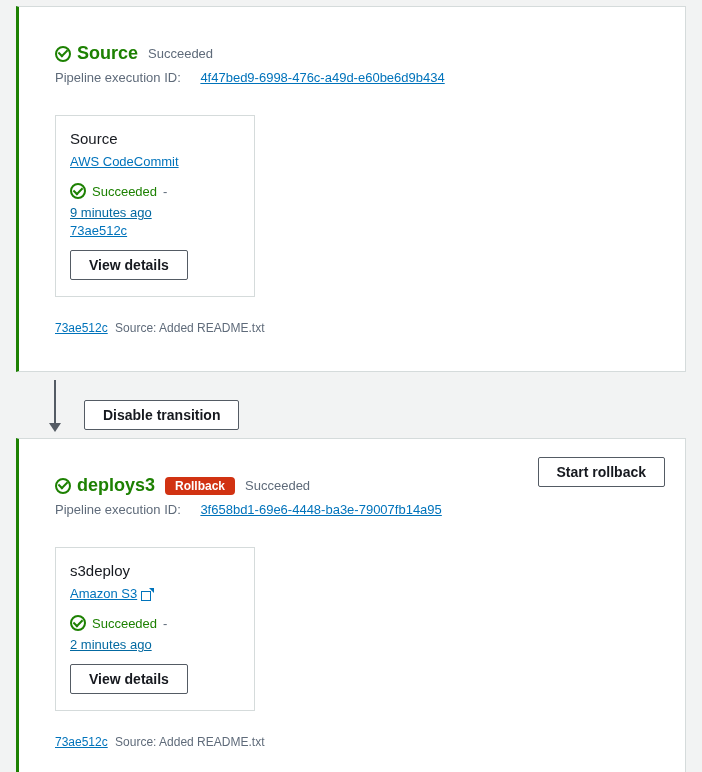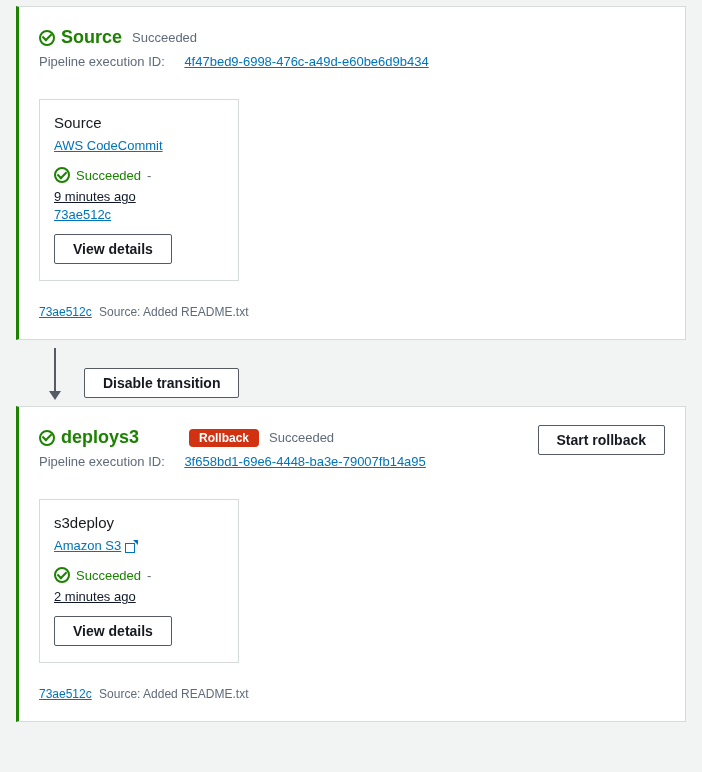--- a/index.html
+++ b/index.html
@@ -9,21 +9,21 @@
     font-size: 14px;
     color: #16191f;
     padding: 0;
     width: 702px;
   }
   .stage {
     background: #fff;
     border: 1px solid #d5dbdb;
     border-left: 3px solid #1d8102;
     margin: 6px 16px 0 16px;
-    padding: 20px;
+    padding: 36px;
     position: relative;
   }
   .stage-header {
     display: flex;
     align-items: center;
     gap: 10px;
     margin-bottom: 6px;
   }
   .stage-title {
     color: #1d8102;
@@ -101,21 +101,21 @@
   .status-line {
     display: flex;
     align-items: center;
     gap: 6px;
     font-size: 13px;
     margin-bottom: 2px;
     flex-wrap: wrap;
   }
   .succeeded { color: #1d8102; }
   .dash { color: #5f6b7a; }
-  .time-link { color: #0f172a; text-decoration: underline; cursor: pointer; }
+  .time-link { color: #0369a1; text-decoration: underline; cursor: pointer; }
   .commit-link { color: #0073bb; text-decoration: underline; font-size: 13px; display: inline-block; margin-bottom: 12px; cursor: pointer; }
   .btn {
     background: #fff;
     border: 1px solid #545b64;
     padding: 6px 18px;
     font-weight: 700;
     font-size: 14px;
     color: #16191f;
     cursor: pointer;
     border-radius: 2px;
@@ -148,21 +148,20 @@
     border-right: 6px solid transparent;
     border-top: 9px solid #545b64;
   }
   .badge-rollback {
     background: #d13212;
     color: #fff;
     font-size: 12px;
     font-weight: 700;
     padding: 2px 10px;
     border-radius: 4px;
-    margin-left: 40px;
   }
   .rollback-btn {
     margin-left: auto;
   }
   .stage-header-right {
     position: absolute;
     top: 18px;
     right: 20px;
   }
 </style>

